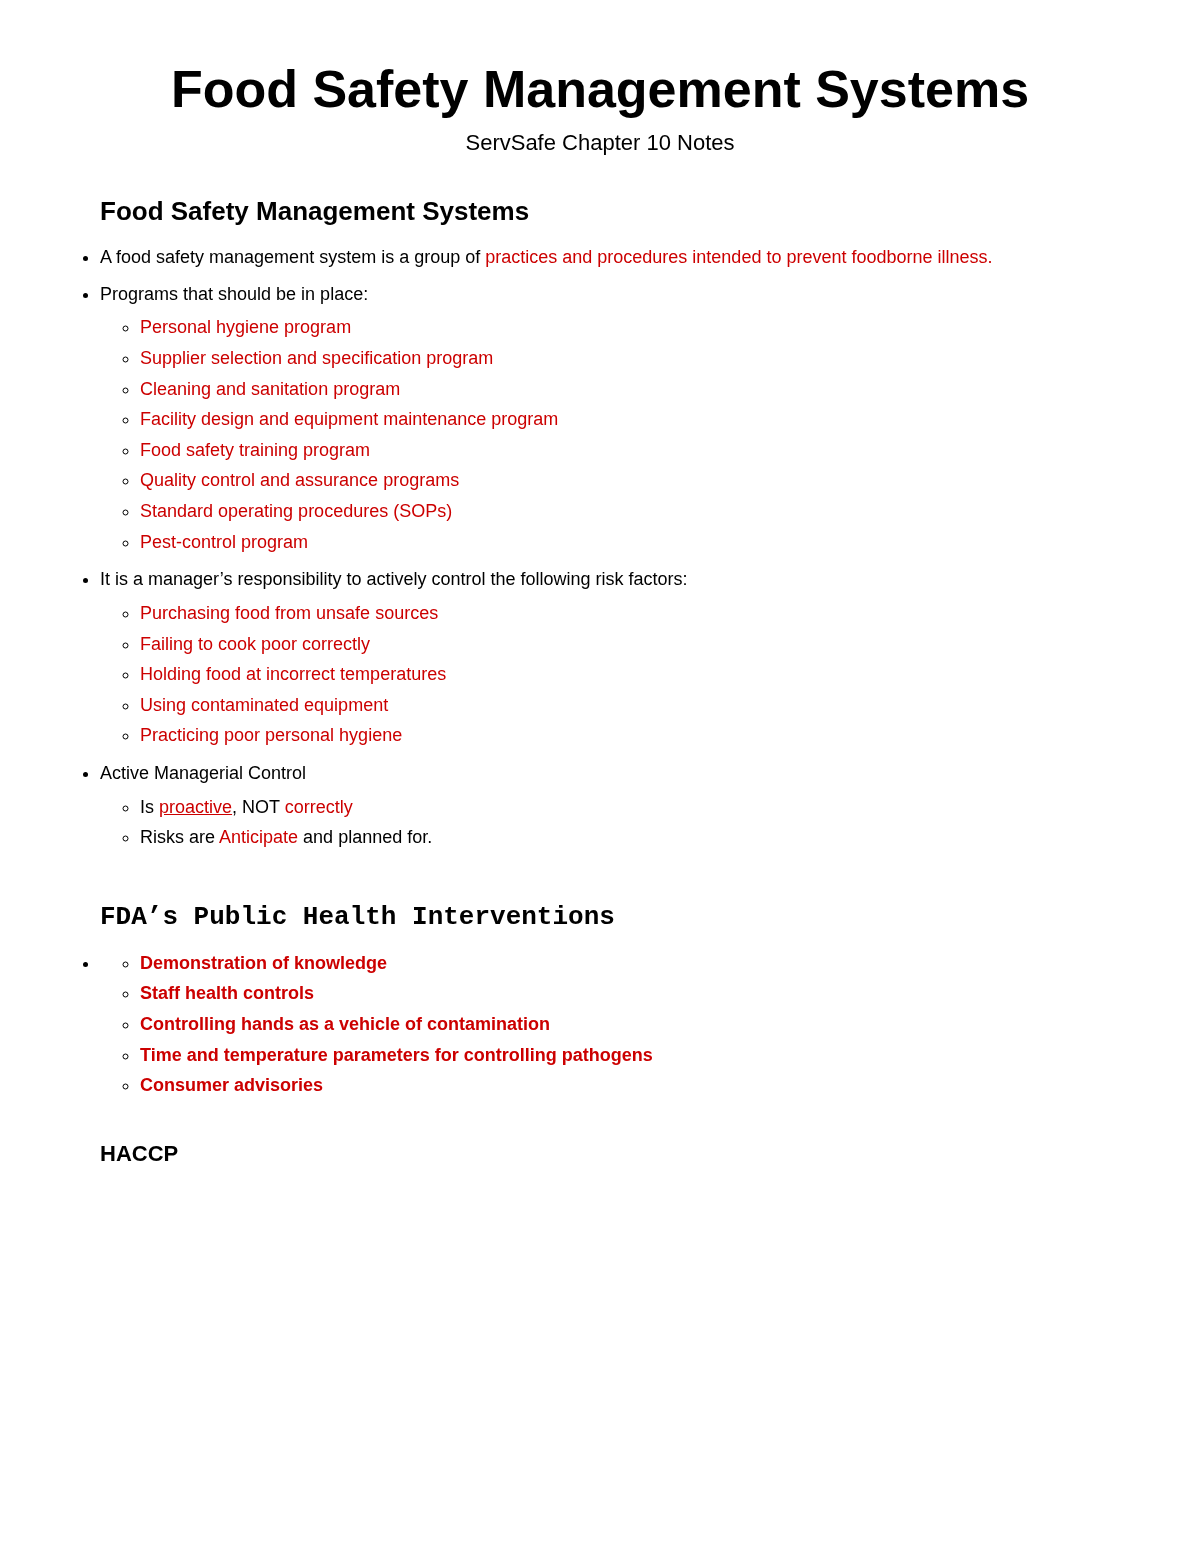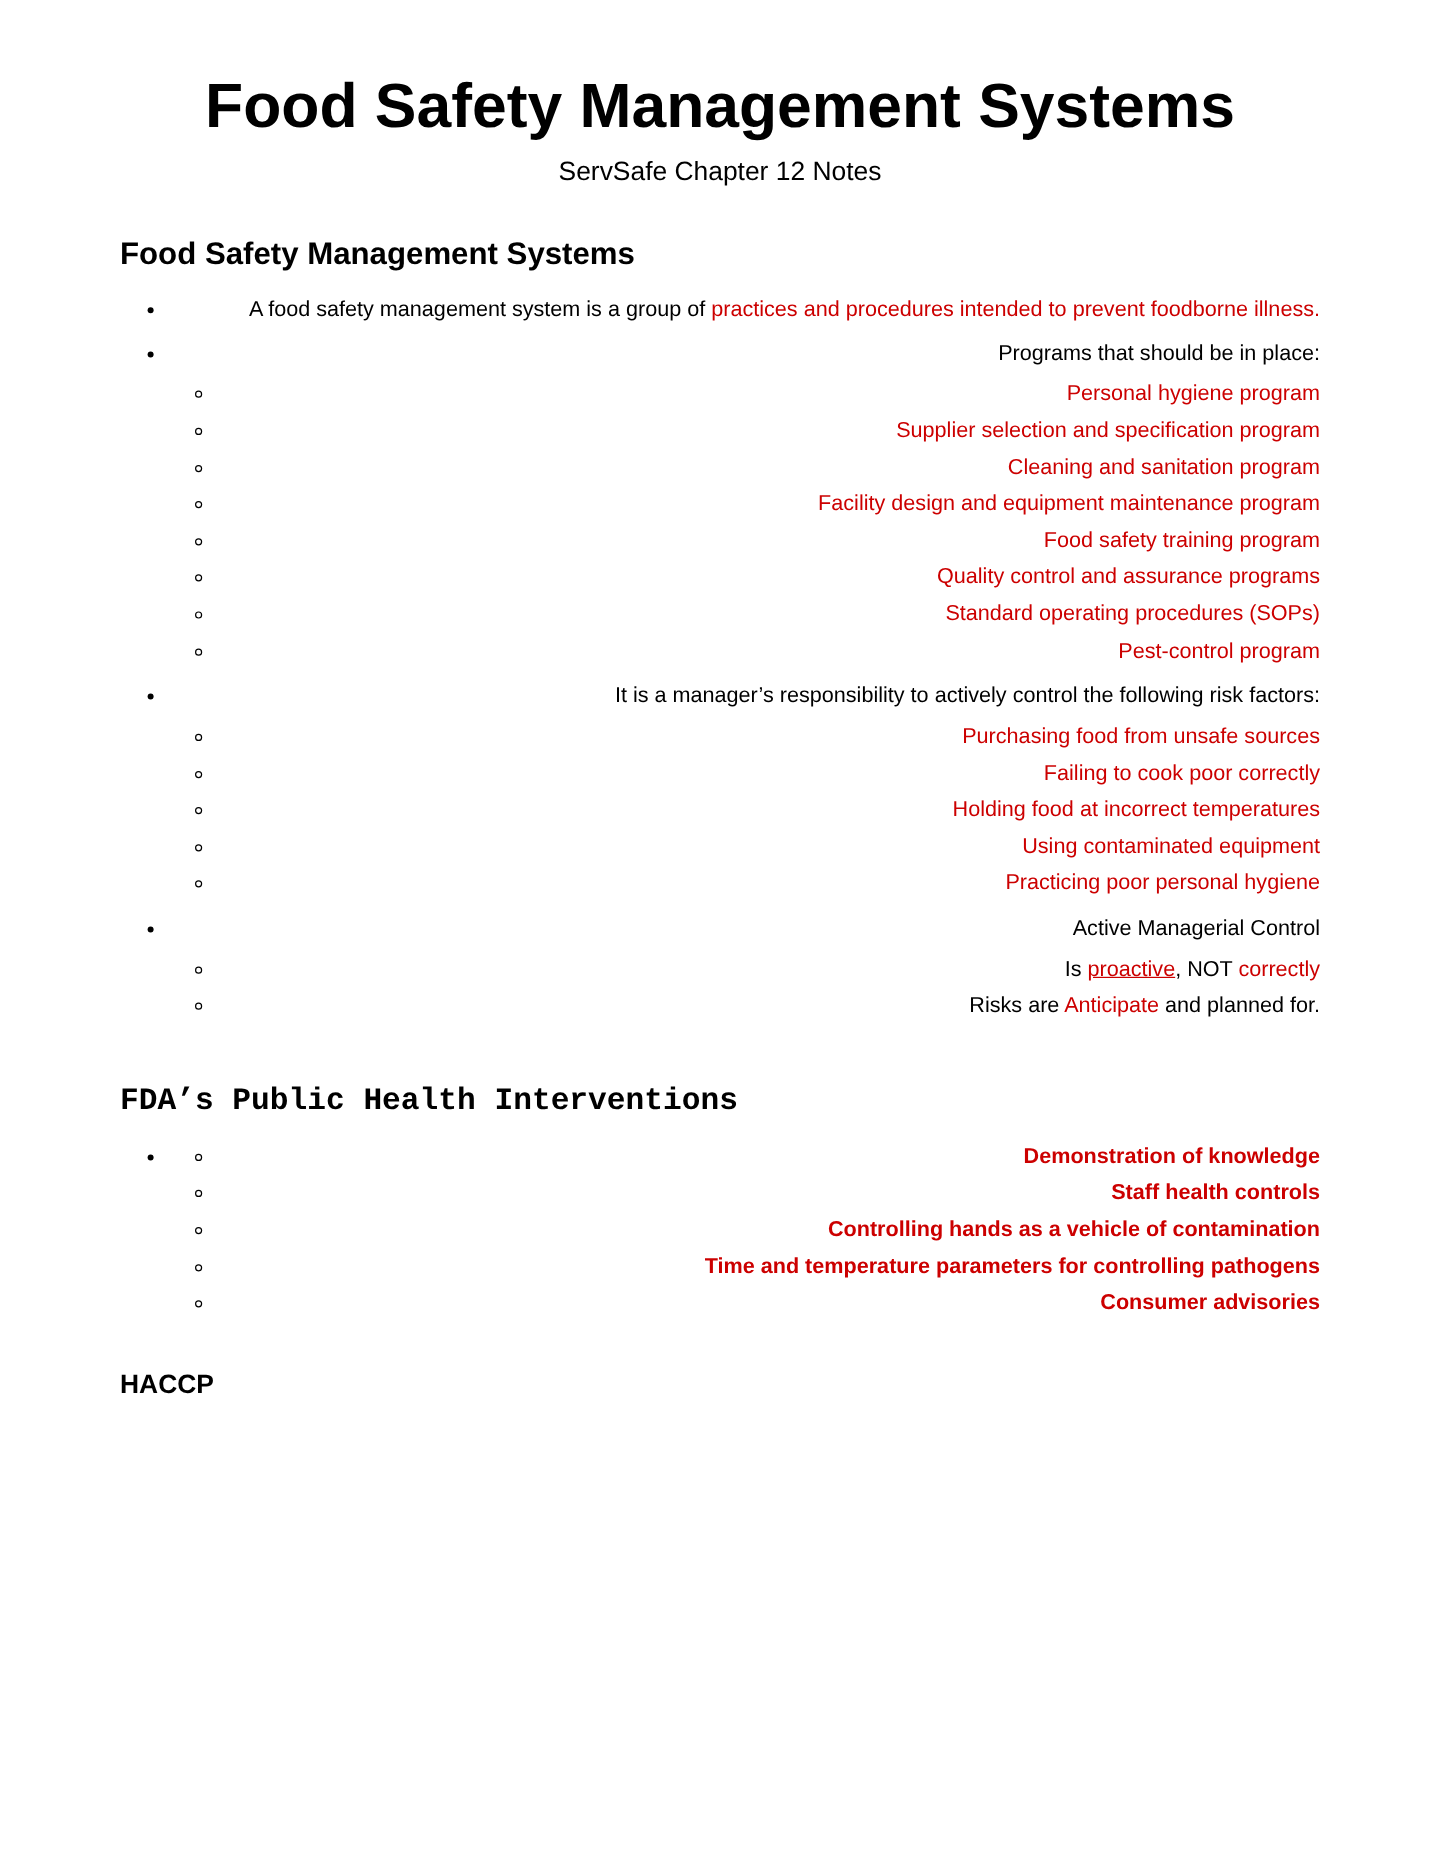--- a/index.html
+++ b/index.html
@@ -51,25 +51,23 @@
 
     .haccp-heading {
       font-size: 22px;
       font-weight: bold;
       font-family: Arial, sans-serif;
       margin-top: 40px;
     }
 
     ul.main-list {
       list-style-type: disc;
-      margin-left: 40px;
       font-size: 18px;
       font-family: Arial, sans-serif;
       line-height: 1.6;
-      text-align: right;
     }
 
     ul.main-list > li {
       margin-bottom: 8px;
     }
 
     ul.sub-list {
       list-style-type: circle;
       margin-left: 40px;
       font-size: 18px;
@@ -93,21 +91,21 @@
     }
 
     .normal {
       color: #000000;
     }
   </style>
 </head>
 <body>
 
 <h1 class="page-title">Food Safety Management Systems</h1>
-<p class="page-subtitle">ServSafe Chapter 12 Notes</p>
+<p class="page-subtitle">ServSafe Chapter 10 Notes</p>
 
 <h2 class="section-heading">Food Safety Management Systems</h2>
 
 <ul class="main-list">
 
   <li>
     <span class="normal">A food safety management system is a group of </span><span class="red">practices and procedures intended to prevent foodborne illness.</span>
   </li>
 
   <li>

